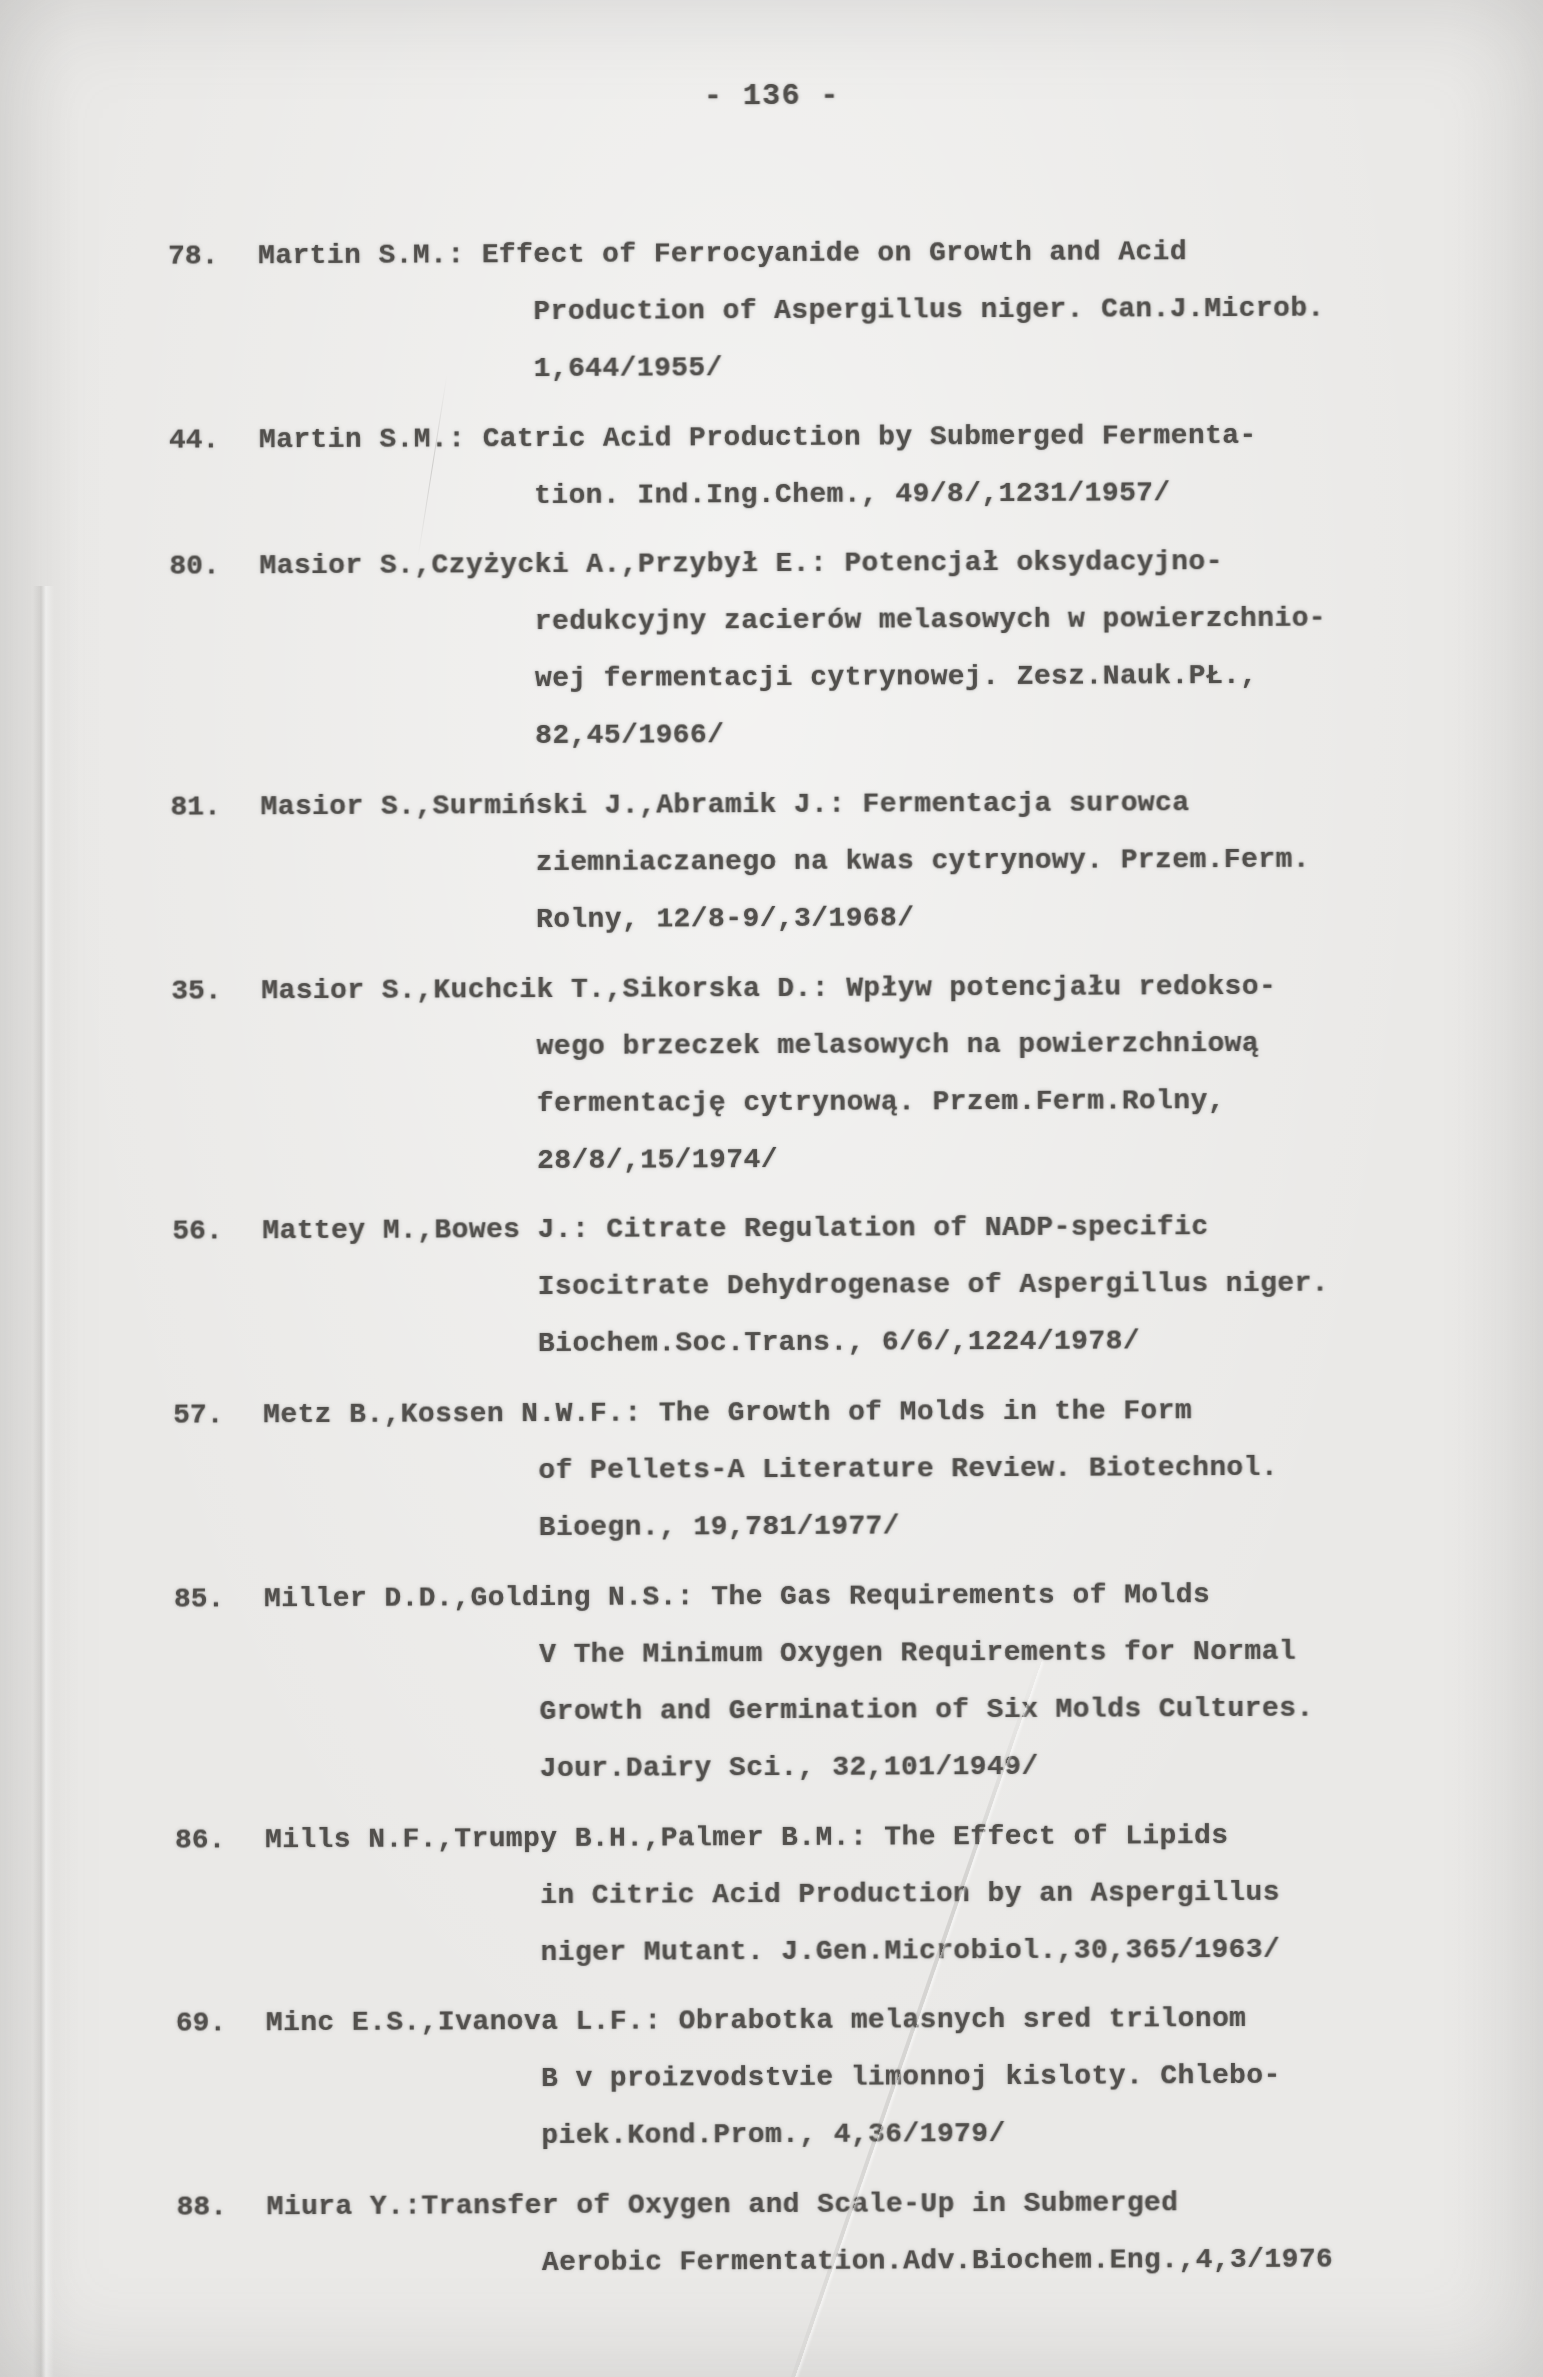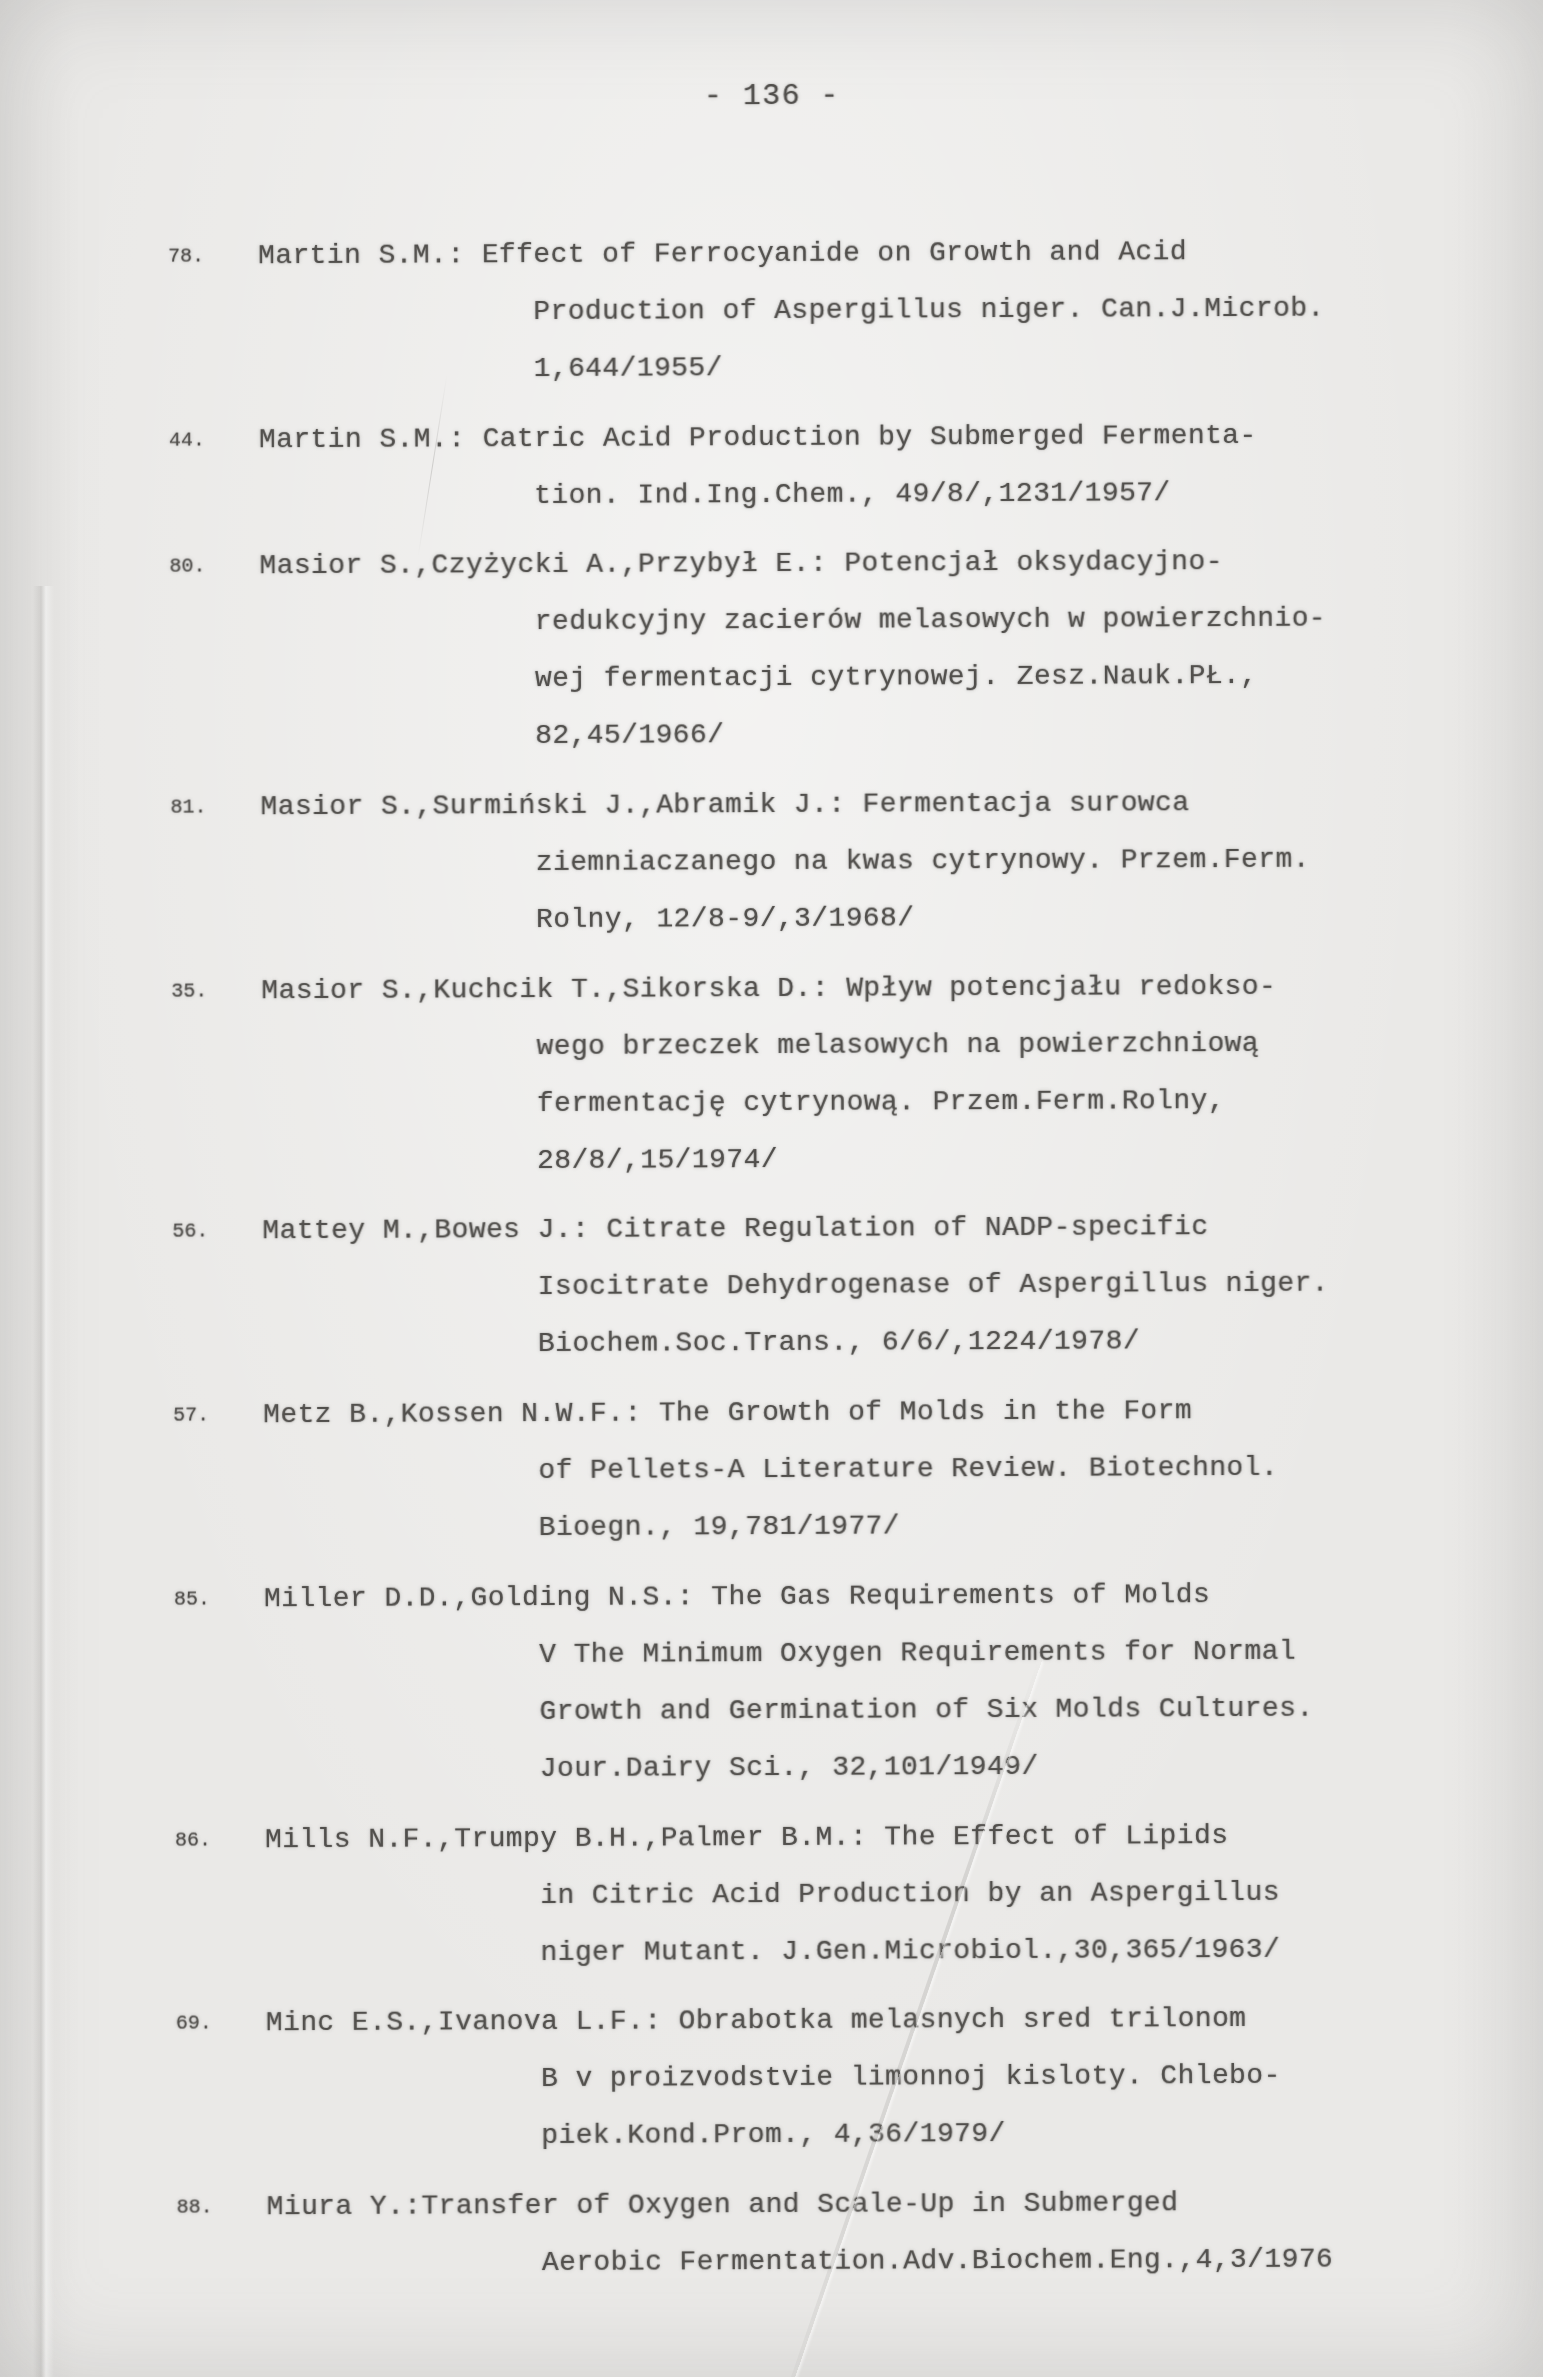--- a/index.html
+++ b/index.html
@@ -11,21 +11,21 @@
     position: relative;
     width: 1543px;
     height: 2377px;
     overflow: hidden;
     background:
       radial-gradient(ellipse at 48% 28%, rgba(255,255,255,0.45), rgba(255,255,255,0) 62%),
       linear-gradient(90deg, #e2e1df 0%, #eae9e7 5%, #eae9e7 94%, #e4e3e1 100%),
       #e8e7e5;
     box-shadow: inset 0 0 99px rgba(110,110,108,0.22);
     font-family: "Liberation Mono", "DejaVu Sans Mono", monospace;
-    font-weight: normal;
+    font-weight: bold;
     color: #514f4c;
   }
   .ink {
     text-shadow: 0 0 1.4px rgba(80,78,75,0.60), 0 0 4.2px rgba(80,78,75,0.18);
     filter: blur(0.3px);
   }
   .content {
     position: absolute;
     left: 0; top: 0; right: 0; bottom: 0;
     transform: rotate(-0.25deg);
@@ -46,21 +46,21 @@
     left: 167px;
     right: 21px;
   }
   .ref {
     display: flex;
     align-items: flex-start;
     margin-bottom: 12.7px;
   }
   .ref-num {
     flex: 0 0 90px;
-    font-size: 20px;
+    font-size: 28px;
     line-height: 57px;
   }
   .ref-body {
     flex: 1;
     min-width: 0;
   }
   .ref-line {
     font-size: 28px;
     line-height: 57px;
     letter-spacing: 0.4px;

